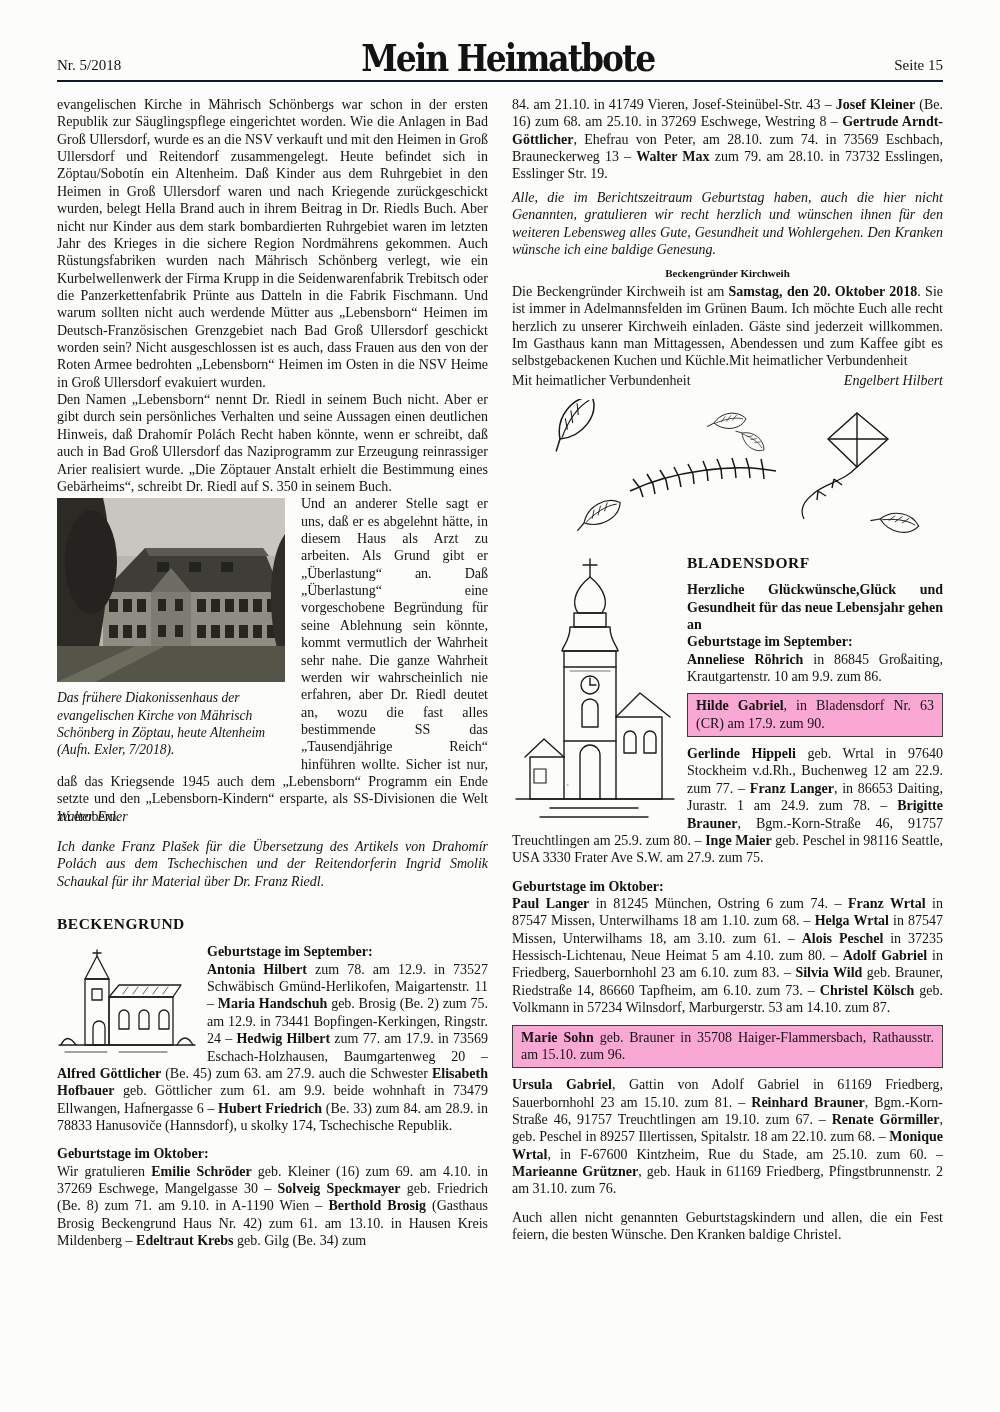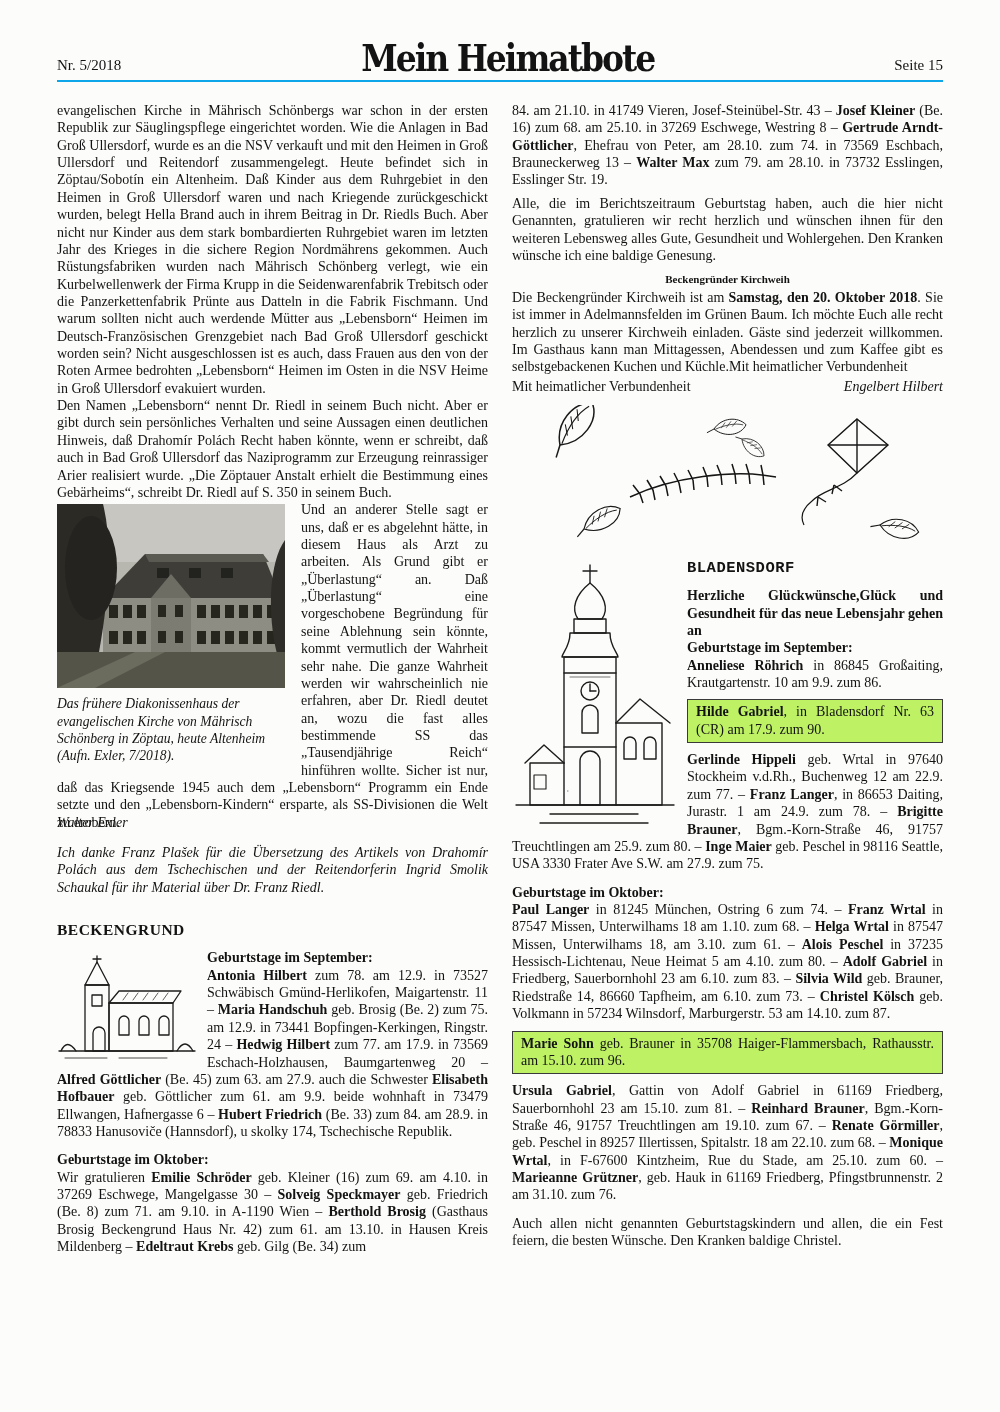--- a/index.html
+++ b/index.html
@@ -5,55 +5,55 @@
 <style>
   * { box-sizing: border-box; }
   html, body { margin: 0; padding: 0; background: #d8d8d4; }
   .page {
     width: 1000px; height: 1412px; margin: 0 auto; background: #fcfcfa;
     font-family: "Liberation Serif", "DejaVu Serif", serif;
     color: #131313; padding: 38px 57px 18px; overflow: hidden; position: relative;
   }
   .masthead-row {
     display: flex; justify-content: space-between; align-items: flex-end;
-    border-bottom: 2px solid #0ea5e9; padding-bottom: 3px; height: 44px;
+    border-bottom: 2px solid #0f172a; padding-bottom: 3px; height: 44px;
   }
   .meta { font-size: 15px; padding-bottom: 3px; }
   .masthead {
     display: inline-block; font-family: "DejaVu Serif", serif; font-weight: bold;
     font-size: 33px; letter-spacing: -2px; line-height: 1;
     transform: scaleY(1.12); transform-origin: bottom;
   }
-  .columns { display: flex; gap: 24px; margin-top: 20px; }
+  .columns { display: flex; gap: 24px; margin-top: 14px; }
   .col { width: 431px; font-size: 14px; line-height: 1.24; text-align: justify; }
   p { margin: 0; }
   figure { margin: 0; }
   .b { font-weight: bold; }
   .it { font-style: italic; }
   .bold-line { font-weight: bold; text-align: left; }
   .mt { margin-top: 11px; }
   .sig { text-align: left; font-style: italic; margin-top: -17.4px; }
   .photo-fig { float: left; width: 232px; margin: 3px 12px 2px 0; }
   .photo-fig svg { display: block; }
   .caption { font-style: italic; font-size: 13.6px; line-height: 1.28; margin-top: 7px; text-align: left; }
   .thanks { font-style: italic; margin-top: 13px; clear: both; }
   .sec-title { font-size: 15.5px; font-weight: bold; text-align: left; letter-spacing: .5px; margin: 24px 0 10px; }
   .church1 { float: left; margin: 4px 10px 2px 0; }
   .sub-title { font-size: 11px; font-weight: bold; margin: 9px 0 2px; text-align: center; }
   .closing { display: flex; justify-content: space-between; margin-top: 2px; }
   .leaves { margin: 10px 0 6px; }
   .leaves svg { display: block; }
   .church2 { float: left; margin: 2px 10px 4px 0; }
-  .blad-title { font-size: 15.5px; font-weight: bold; letter-spacing: .5px; margin: 0 0 9px; text-align: left; font-family: Liberation Mono, monospace; }
+  .blad-title { font-size: 15.5px; font-weight: bold; letter-spacing: .5px; margin: 0 0 9px; text-align: left; }
   .bold-just { font-weight: bold; }
   .gbox {
-    border: 1.3px solid #3a3a3a; background: #bef264;
+    border: 1.3px solid #3a3a3a; background: #f9a8d4;
     padding: 3px 8px 4px; margin: 8px 0; overflow: hidden;
   }
-  .gap6 { margin-top: 6px; }
+  .gap6 { margin-top: 6px; font-style: italic; }
 </style>
 </head>
 <body>
 
 <div class="page">
 
   <header class="masthead-row">
     <span class="meta">Nr. 5/2018</span>
     <span class="masthead">Mein Heimatbote</span>
     <span class="meta">Seite 15</span>

